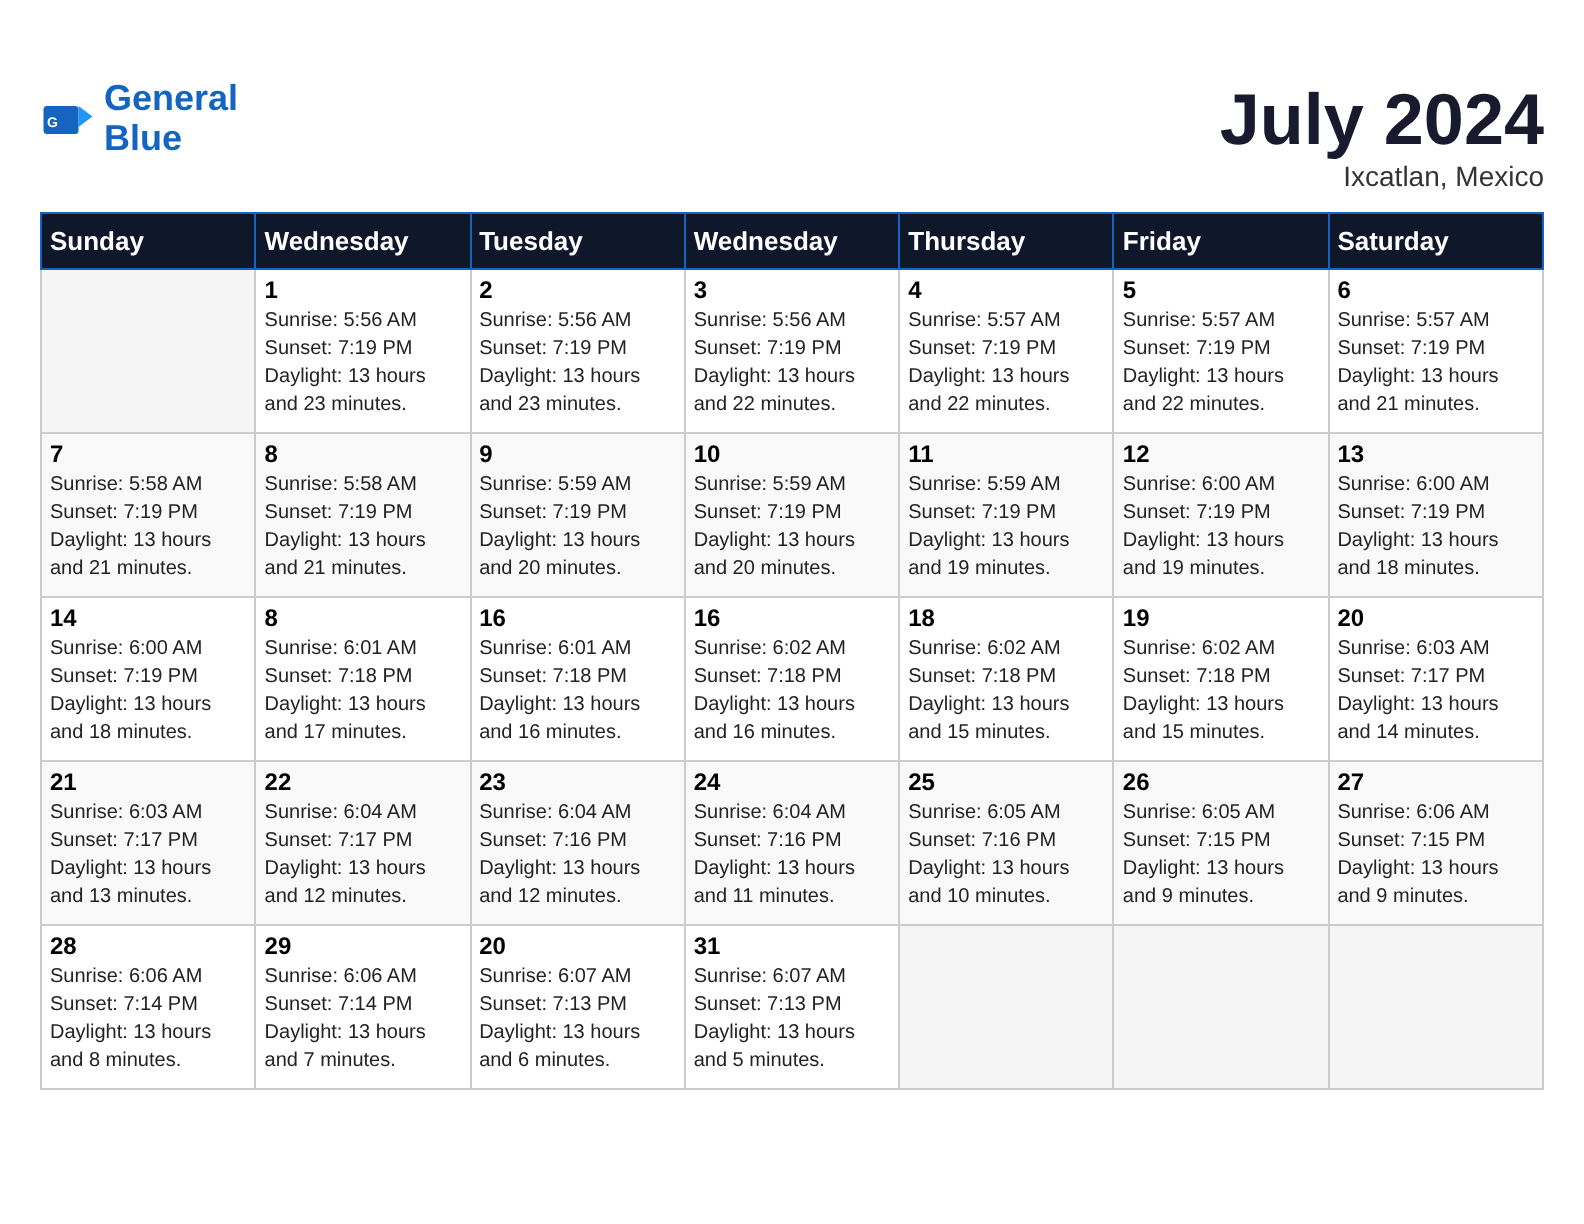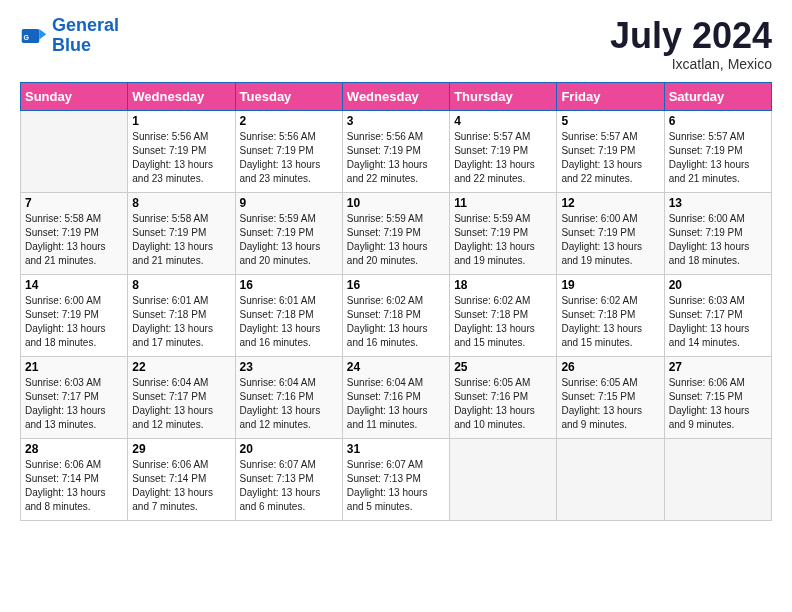--- a/index.html
+++ b/index.html
@@ -6,20 +6,21 @@
     body {
       font-family: Arial, sans-serif;
       background: #fff;
       width: 792px;
       height: 612px;
       overflow: hidden;
     }
     .page {
       width: 792px;
       padding: 16px 20px 10px 20px;
+      margin-top: 24px;
     }
     .header {
       display: flex;
       justify-content: space-between;
       align-items: flex-start;
       margin-bottom: 10px;
     }
     .logo {
       display: flex;
       align-items: center;
@@ -50,21 +51,21 @@
     .location {
       font-size: 14px;
       color: #333;
     }
     table {
       width: 100%;
       border-collapse: collapse;
       font-size: 10.5px;
     }
     thead tr th {
-      background-color: #ec4899;
+      background-color: #0f172a;
       color: #fff;
       padding: 6px 4px;
       text-align: left;
       font-size: 13px;
       font-weight: bold;
       border: 1px solid #1565c0;
     }
     tbody tr td {
       border: 1px solid #ccc;
       vertical-align: top;

